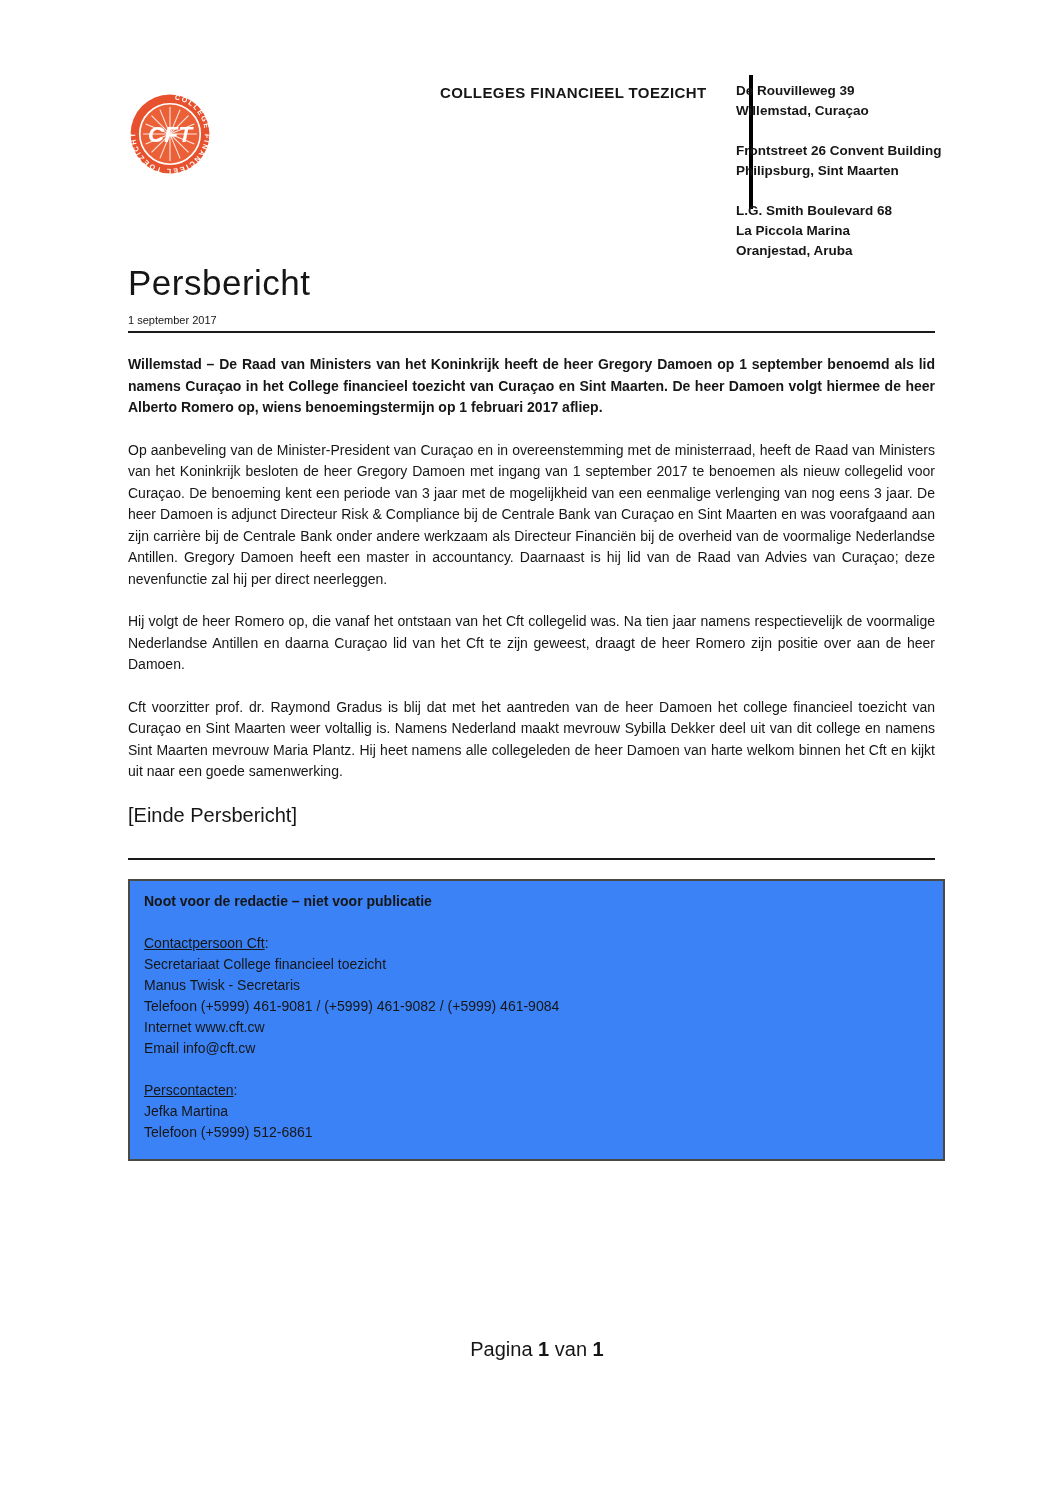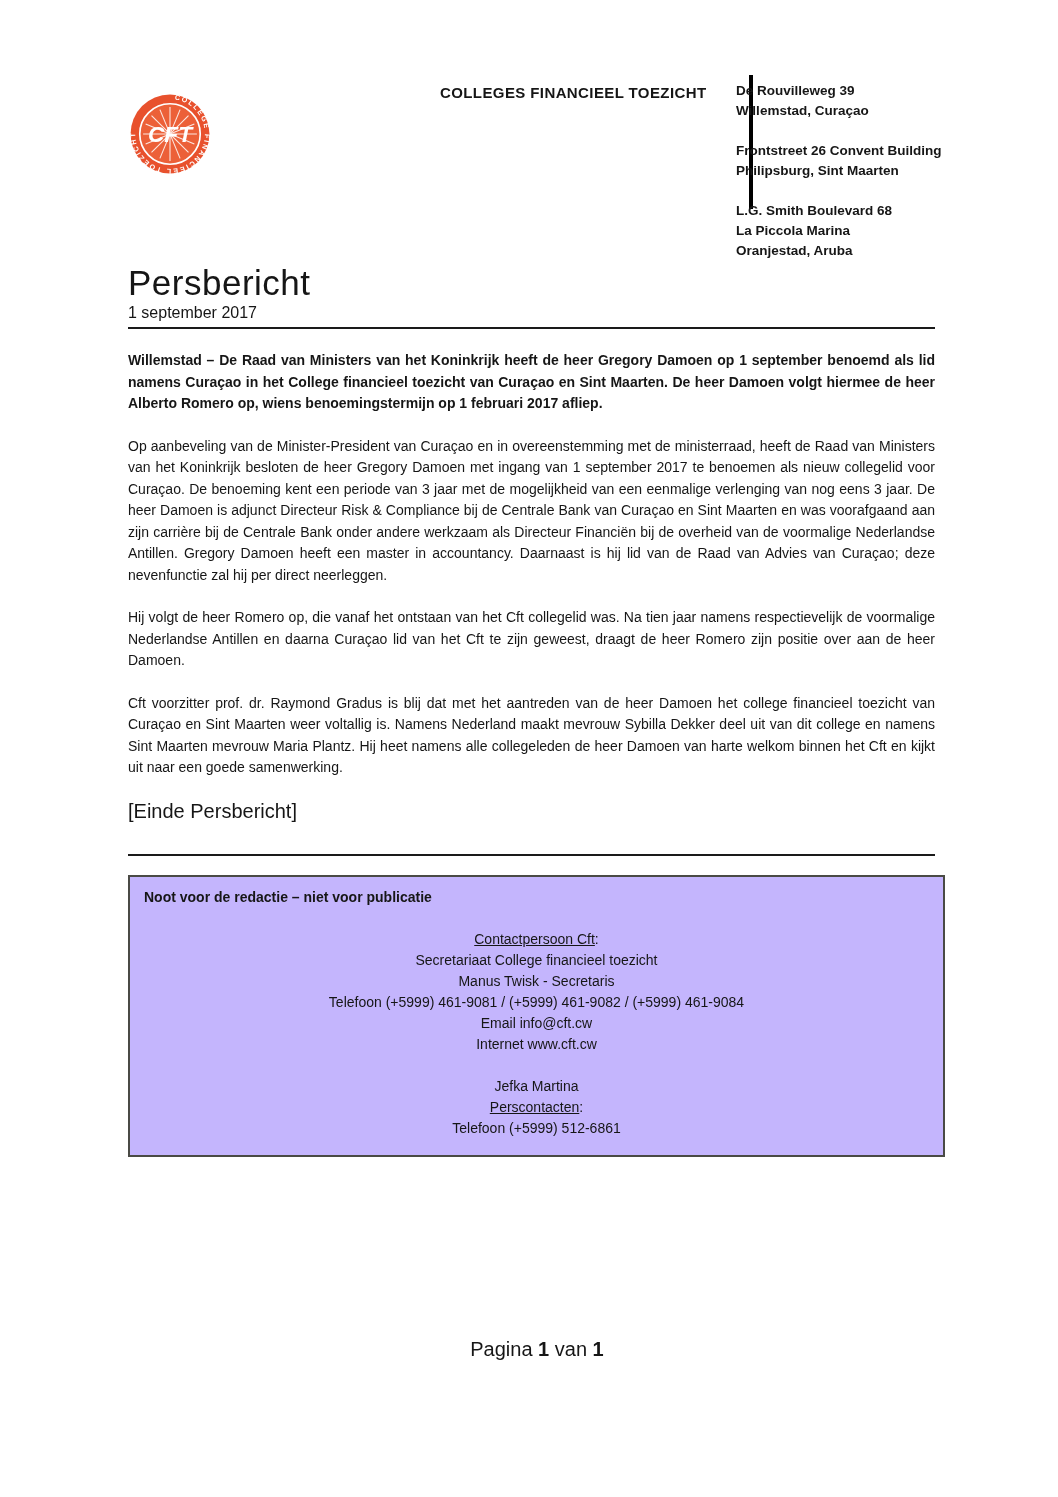--- a/index.html
+++ b/index.html
@@ -60,22 +60,22 @@
     top: 264px;
     width: 807px;
   }
   .doc-title {
     font-size: 35px;
     font-weight: 400;
     line-height: 38px;
     letter-spacing: 0.5px;
   }
   .doc-date {
-    margin-top: 2px;
-    font-size: 16px;
+    margin-top: 12px;
+    font-size: 11px;
   }
   .rule {
     border: none;
     border-top: 2px solid #1a1a1a;
     margin-top: 5px;
   }
   .headline {
     margin-top: 24px;
     font-size: 15.5px;
     font-weight: bold;
@@ -94,28 +94,28 @@
   .rule2 {
     border: none;
     border-top: 2px solid #1a1a1a;
     margin-top: 31px;
   }
 
   
   .note-box {
     margin-top: 19px;
     width: 817px;
-    background: #c4b5fd;
+    background: #3b82f6;
     border: 2px solid #4a4a45;
     padding: 10px 14px 16px 14px;
     font-size: 14px;
     line-height: 21px;
   }
   .note-title { font-weight: bold; }
-  .note-section { margin-top: 21px; text-align: center; }
+  .note-section { margin-top: 21px; }
   .note-heading-u { text-decoration: underline; }
 
   
   .page-footer {
     position: absolute;
     top: 1338px;
     left: 8px;
     width: 100%;
     text-align: center;
     font-size: 20px;
@@ -188,27 +188,27 @@
     <hr class="rule2">
 
     <div class="note-box">
       <div class="note-title">Noot voor de redactie – niet voor publicatie</div>
 
       <div class="note-section">
         <div><span class="note-heading-u">Contactpersoon Cft</span><span>:</span></div>
         <div>Secretariaat College financieel toezicht</div>
         <div>Manus Twisk - Secretaris</div>
         <div>Telefoon (+5999) 461-9081 / (+5999) 461-9082 / (+5999) 461-9084</div>
+        <div>Internet www.cft.cw</div>
         <div>Email info@cft.cw</div>
-        <div>Internet www.cft.cw</div>
       </div>
 
       <div class="note-section">
+        <div><span class="note-heading-u">Perscontacten</span><span>:</span></div>
         <div>Jefka Martina</div>
-        <div><span class="note-heading-u">Perscontacten</span><span>:</span></div>
         <div>Telefoon (+5999) 512-6861</div>
       </div>
     </div>
   </div>
 
   <div class="page-footer">
     <span>Pagina </span><span class="num">1</span><span> van </span><span class="num">1</span>
   </div>
 
 </div>

